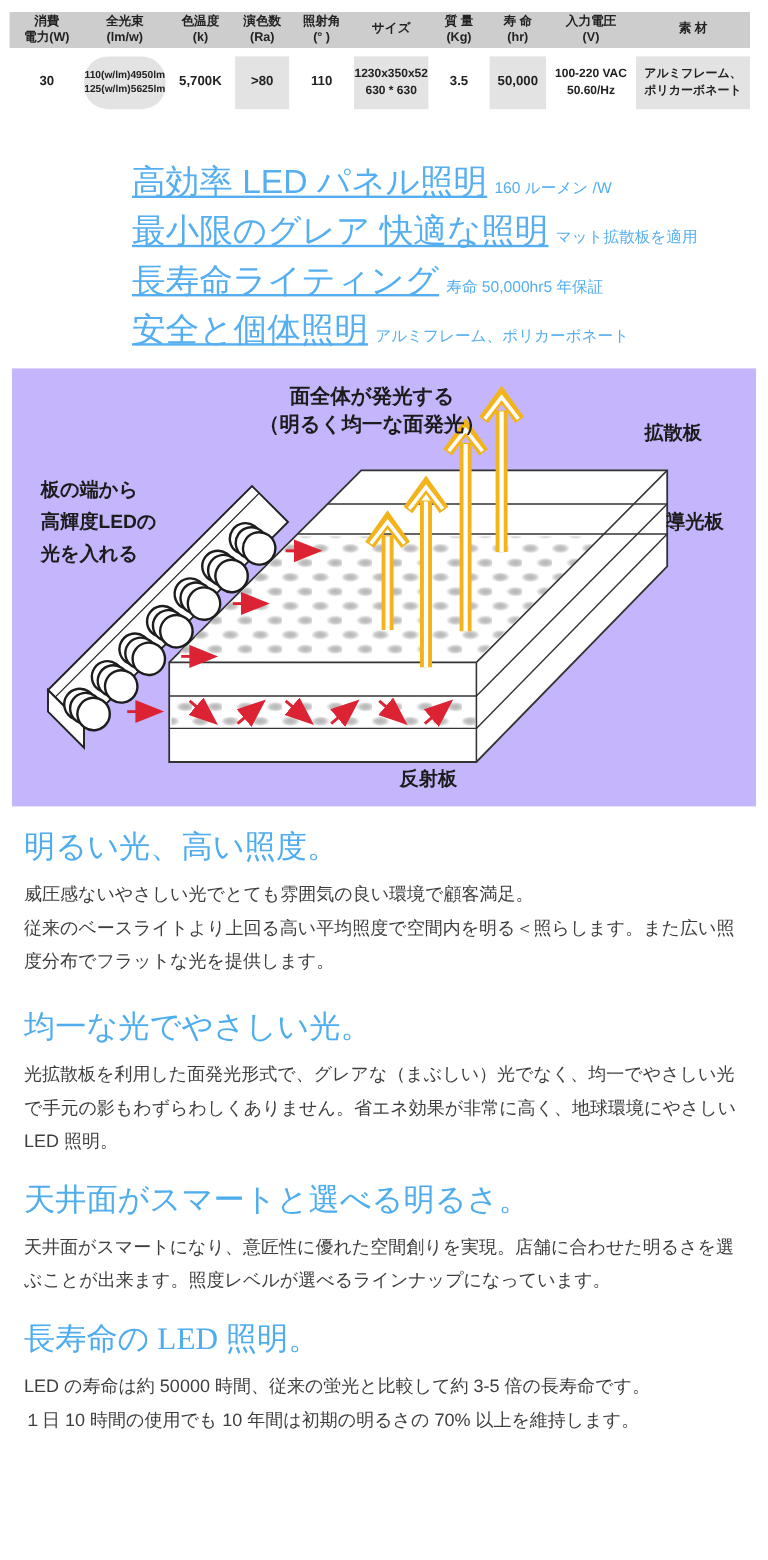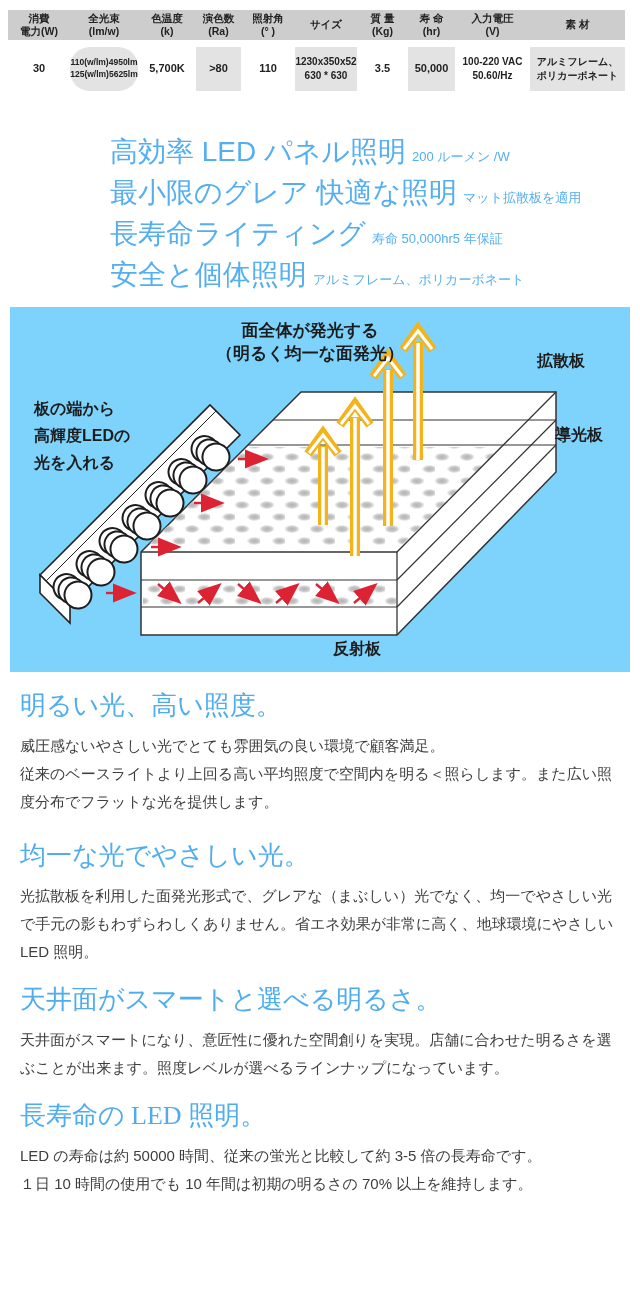--- a/index.html
+++ b/index.html
@@ -25,25 +25,25 @@
   }
   .spec-values .cell.shaded { background:#e3e3e3; }
   .spec-values .cell.xs { font-size:8.5px;border-radius:20px; }
   .spec-values .cell.sm { font-size:10px; }
   .c0{width:62px}.c1{width:68px}.c2{width:58px}.c3{width:45px}.c4{width:54px}
   .c5{width:62px}.c6{width:51px}.c7{width:47px}.c8{width:75px}.c9{width:95px}
 
   
   .features { position:absolute; left:110px; top:133px; }
   .feature-line { height:41px; display:flex; align-items:baseline; white-space:nowrap; }
-  .f-main { font-size:28px; color:#55aef0; }
+  .f-main { font-size:28px; color:#55aef0;text-decoration:underline; }
   .f-suffix { font-size:13px; color:#55aef0; margin-left:6px; }
 
   
-  .diagram { position:absolute; left:10px; top:307px; width:620px; height:365px; background:#7dd3fc; }
+  .diagram { position:absolute; left:10px; top:307px; width:620px; height:365px; background:#c4b5fd; }
   .diagram svg { position:absolute; left:0; top:0; }
   .dg-label { position:absolute; color:#1c1c1c; font-weight:600; }
   .dg-title { left:160px; top:12px; width:280px; text-align:center; font-size:17px; font-weight:bold; line-height:23px; }
   .dg-diffuser { left:527px; top:44px; font-size:16px; }
   .dg-lightguide { left:545px; top:118px; font-size:16px; }
   .dg-reflector { left:323px; top:332px; font-size:16px; }
   .dg-lednote { left:24px; top:88px; font-size:16px; font-weight:bold; line-height:27px; }
 
   
   .sections { position:absolute; left:20px; top:672px; width:600px; }
@@ -93,21 +93,21 @@
     <div class="cell c8 sm pre">100-220 VAC
 50.60/Hz</div>
     <div class="cell c9 shaded sm pre">アルミフレーム、
 ポリカーボネート</div>
   </div>
 </div>
 
 <div class="features">
   <div class="feature-line">
     <span class="f-main">高効率 LED パネル照明</span>
-    <span class="f-suffix">200 ルーメン /W</span>
+    <span class="f-suffix">160 ルーメン /W</span>
   </div>
   <div class="feature-line">
     <span class="f-main">最小限のグレア 快適な照明</span>
     <span class="f-suffix">マット拡散板を適用</span>
   </div>
   <div class="feature-line">
     <span class="f-main">長寿命ライティング</span>
     <span class="f-suffix">寿命 50,000hr5 年保証</span>
   </div>
   <div class="feature-line">

